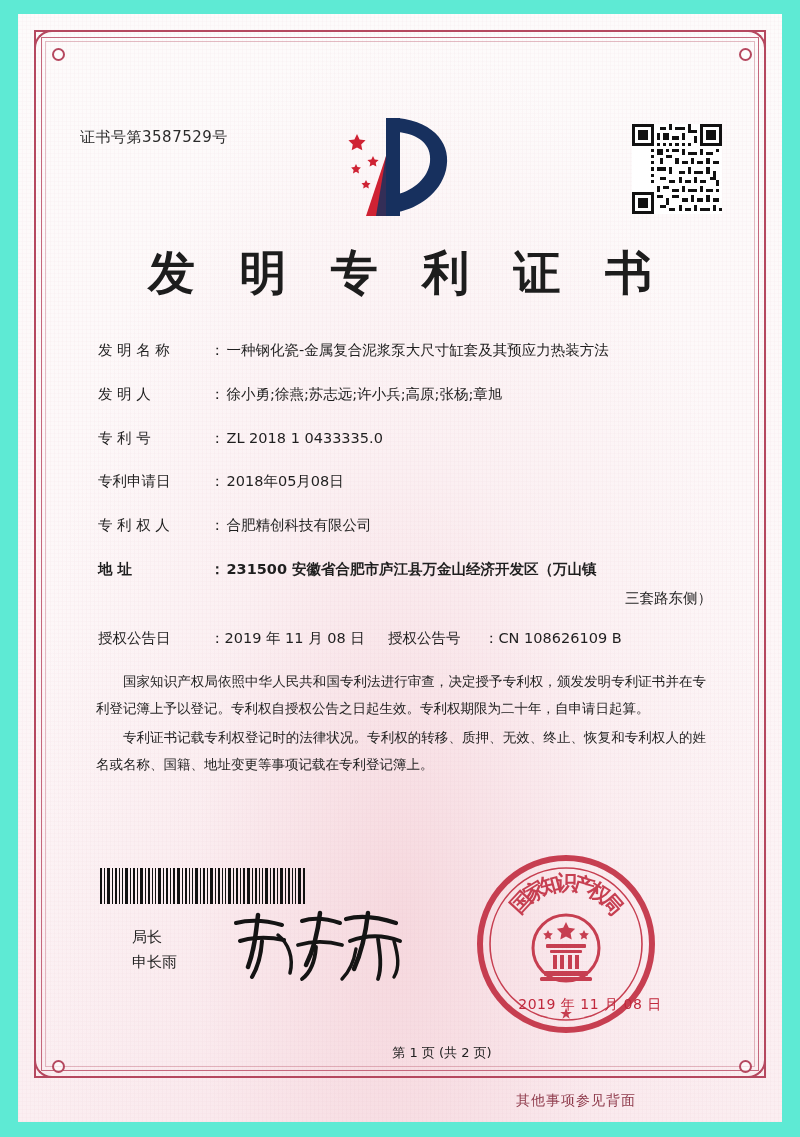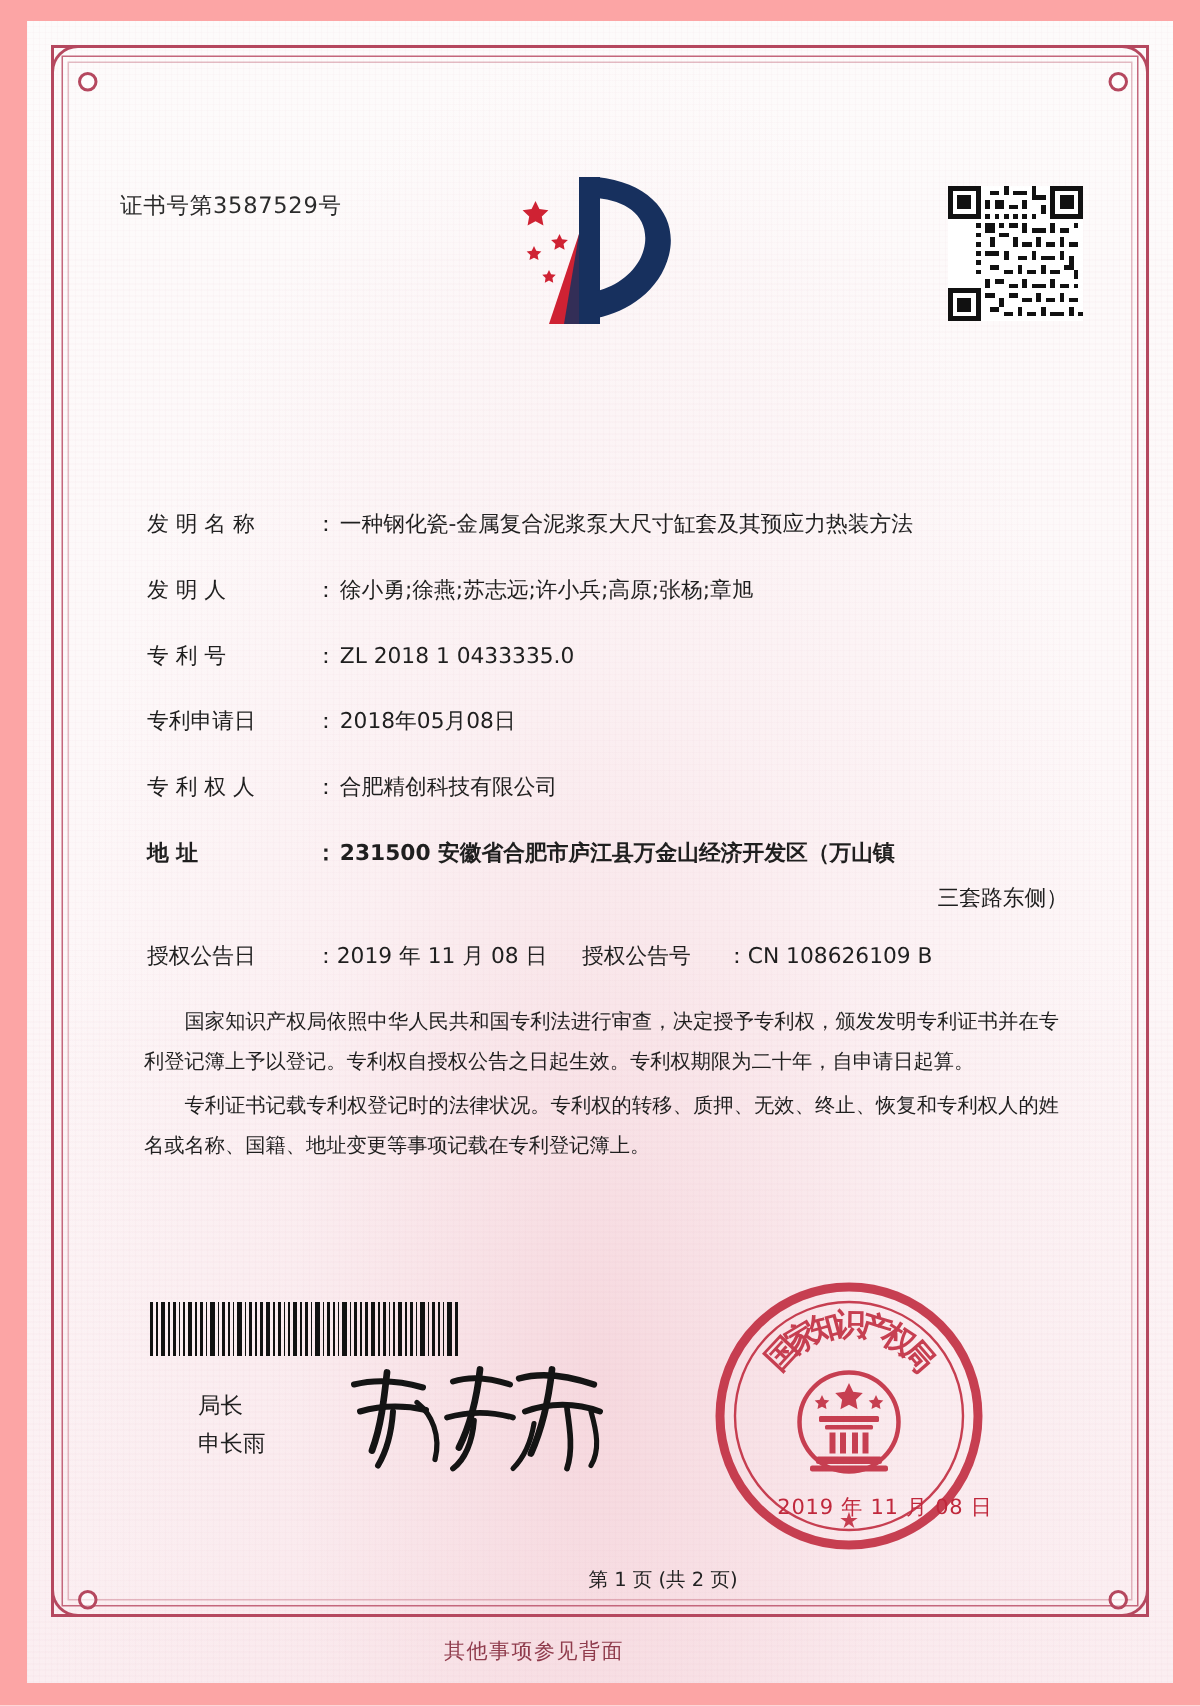--- a/index.html
+++ b/index.html
@@ -8,21 +8,21 @@
     background: #ffffff;
   }
   body {
     font-family: "DejaVu Sans", "Liberation Sans", sans-serif;
   }
   #page {
     position: relative;
     width: 800px;
     height: 1137px;
     overflow: hidden;
-    background: #fca5a5;
+    background: #5eead4;
   }
   
   .paper-bg {
     position: absolute;
     left: 18px; top: 14px;
     width: 764px; height: 1108px;
     background:
       radial-gradient(ellipse at 50% 82%, rgba(241, 196, 205, 0.55) 0%, rgba(247, 221, 227, 0.28) 38%, rgba(255,255,255,0) 70%),
       linear-gradient(180deg, #fdfbfb 0%, #fdf7f8 55%, #fbeef1 100%);
   }
@@ -219,25 +219,24 @@
     width: 800px;
     text-align: center;
     font-size: 13px;
     color: #222;
     margin-left: 42px;
   }
   .footer-note {
     position: absolute;
     left: 0; top: 1092px;
     width: 636px;
-    text-align: center;
+    text-align: right;
     font-size: 14px;
     color: #8f3b4c;
     letter-spacing: 1px;
-    padding-left: 38px;
   }
 </style>
 </head>
 <body>
 
 <div id="page">
 
   <div class="paper-bg"></div>
   <div class="paper-texture"></div>
 
@@ -369,20 +368,21 @@
         <rect x="15" y="26" width="1" height="2"></rect>
           <rect x="17" y="27" width="2" height="1"></rect>
         <rect x="20" y="26" width="1" height="2"></rect>
           <rect x="22" y="27" width="3" height="1"></rect>
         <rect x="26" y="26" width="1" height="2"></rect>
           <rect x="28" y="27" width="1" height="1"></rect>
       </g>
     </svg>
   </div>
 
+  <div class="main-title">发 明 专 利 证 书</div>
 
   <div class="fields">
 
     <div class="field-row">
       <div class="field-label">发 明 名 称</div>
       <div class="field-colon">：</div>
       <div class="field-value">一种钢化瓷-金属复合泥浆泵大尺寸缸套及其预应力热装方法</div>
     </div>
 
     <div class="field-row">

